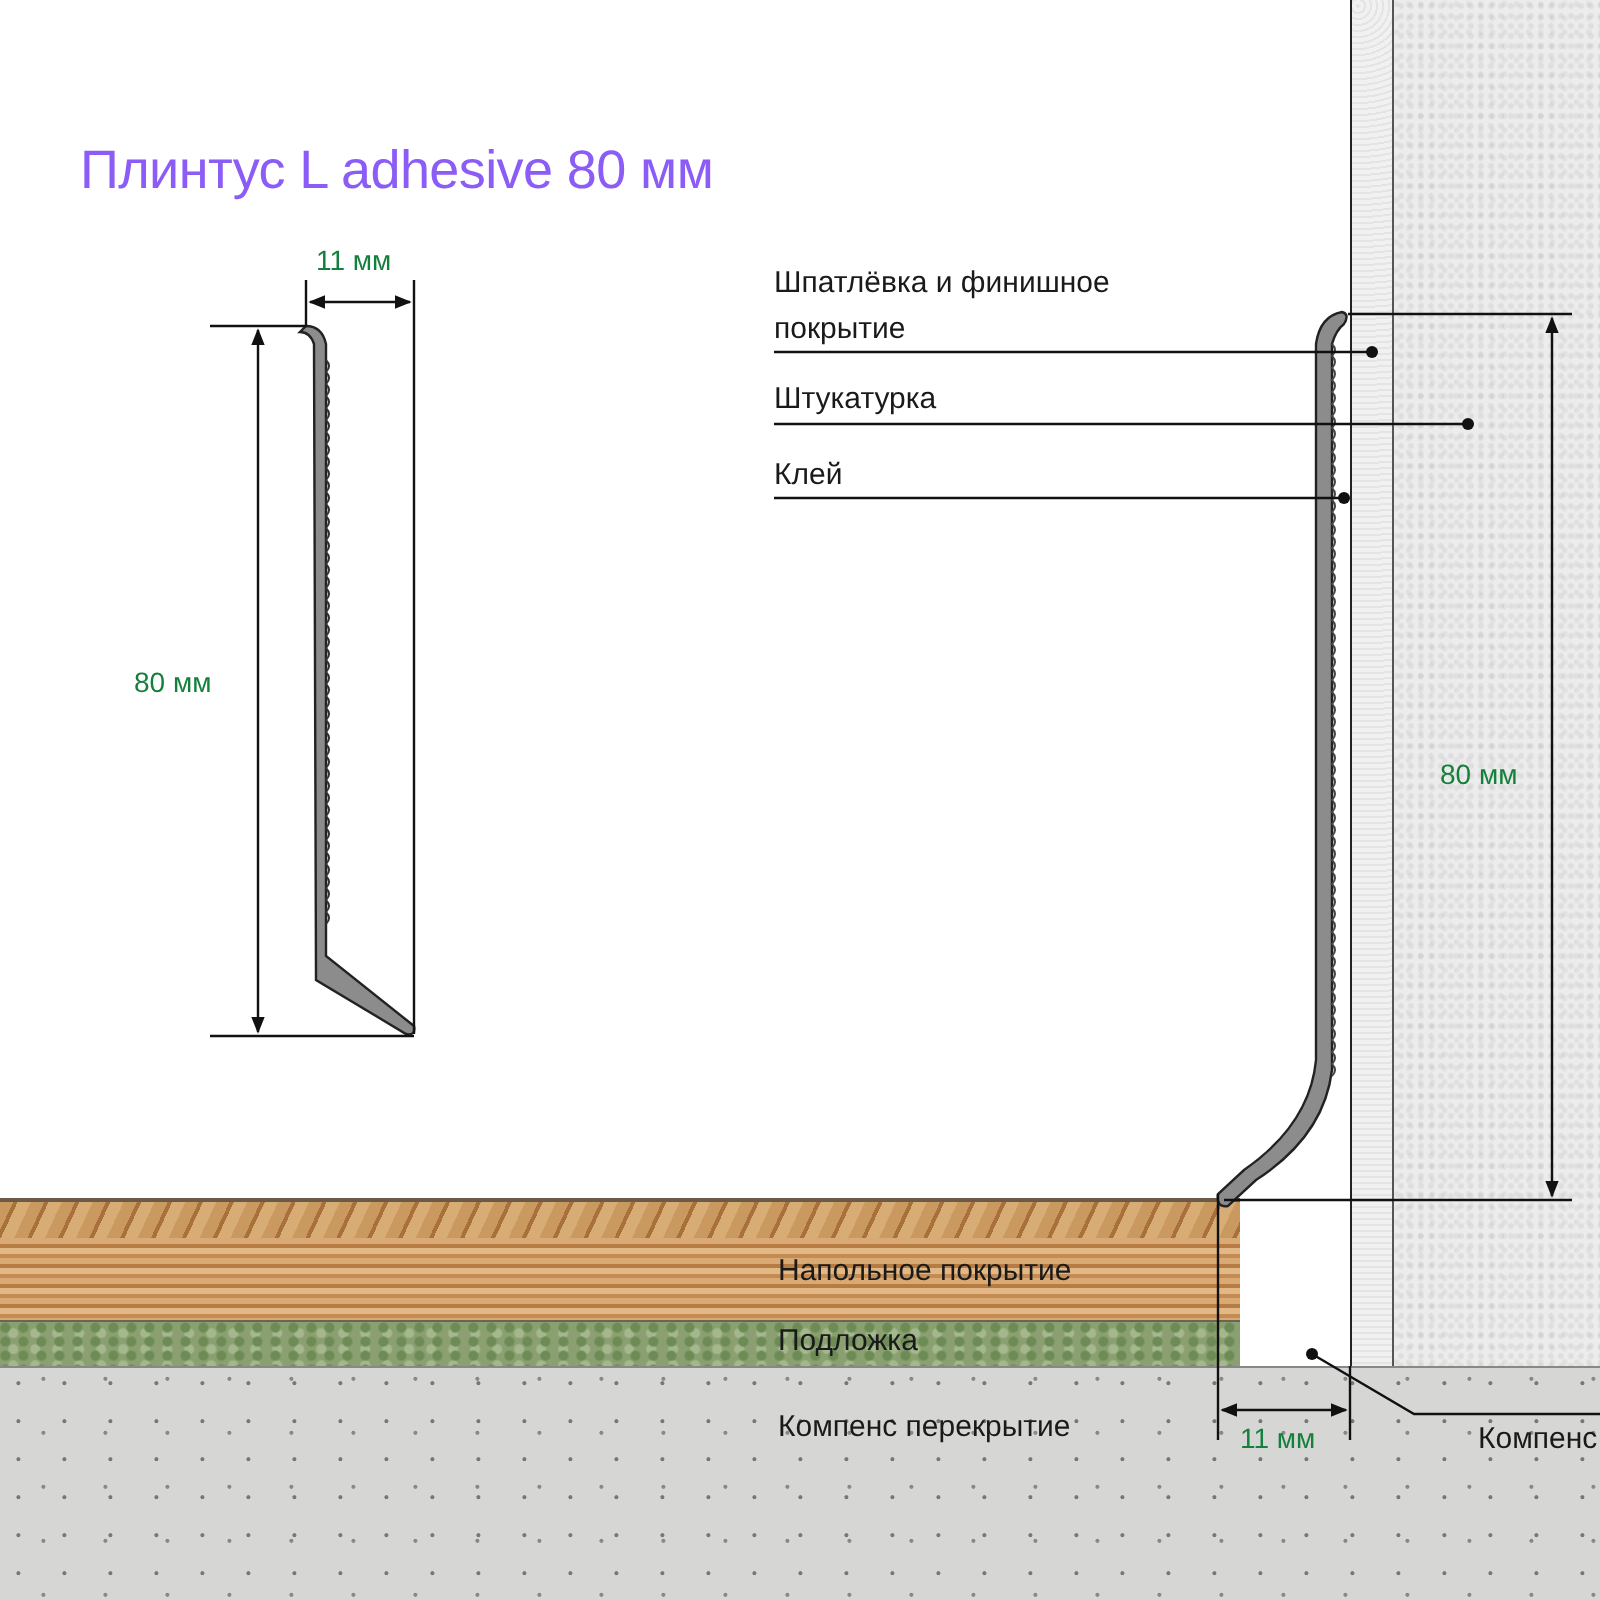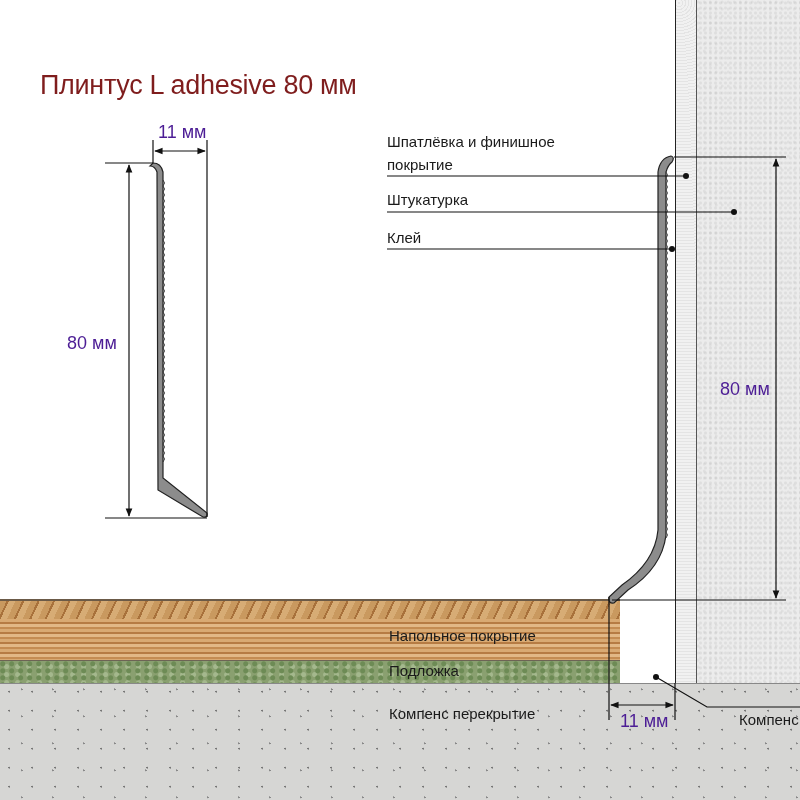--- a/index.html
+++ b/index.html
@@ -1,20 +1,20 @@
 <!DOCTYPE html>
 <html><head>
 <meta charset="utf-8">
 <style>
   html,body{margin:0;padding:0;}
   body{width:800px;height:800px;position:relative;overflow:hidden;background:#ffffff;font-family:"Liberation Sans", sans-serif;color:#111;}
   .abs{position:absolute;}
-  .title{left:40px;top:70px;font-size:27px;letter-spacing:-0.3px;color:#7f1d1d;}
+  .title{left:40px;top:70px;font-size:27px;letter-spacing:-0.3px;color:#8b5cf6;}
   .lbl{font-size:15px;color:#1a1a1a;white-space:nowrap;}
-  .dim{font-size:18px;color:#4c1d95;white-space:nowrap;}
+  .dim{font-size:14px;color:#15803d;white-space:nowrap;}
   
   .wall-finish{left:675px;top:0;width:21px;height:683px;
     background:repeating-radial-gradient(circle at 3px 3px,#e4e4e4 0 1px,#f1f1f1 1px 3px);
     border-left:1.5px solid #222;}
   .wall-plaster{left:696px;top:0;width:104px;height:683px;
     background:
       radial-gradient(circle at 20% 30%, rgba(0,0,0,0.05) 0 1px, transparent 2px) 0 0/6px 7px,
       radial-gradient(circle at 70% 60%, rgba(0,0,0,0.06) 0 1px, transparent 2px) 0 0/5px 5px,
       #ececec;
     border-left:1px solid #555;}

